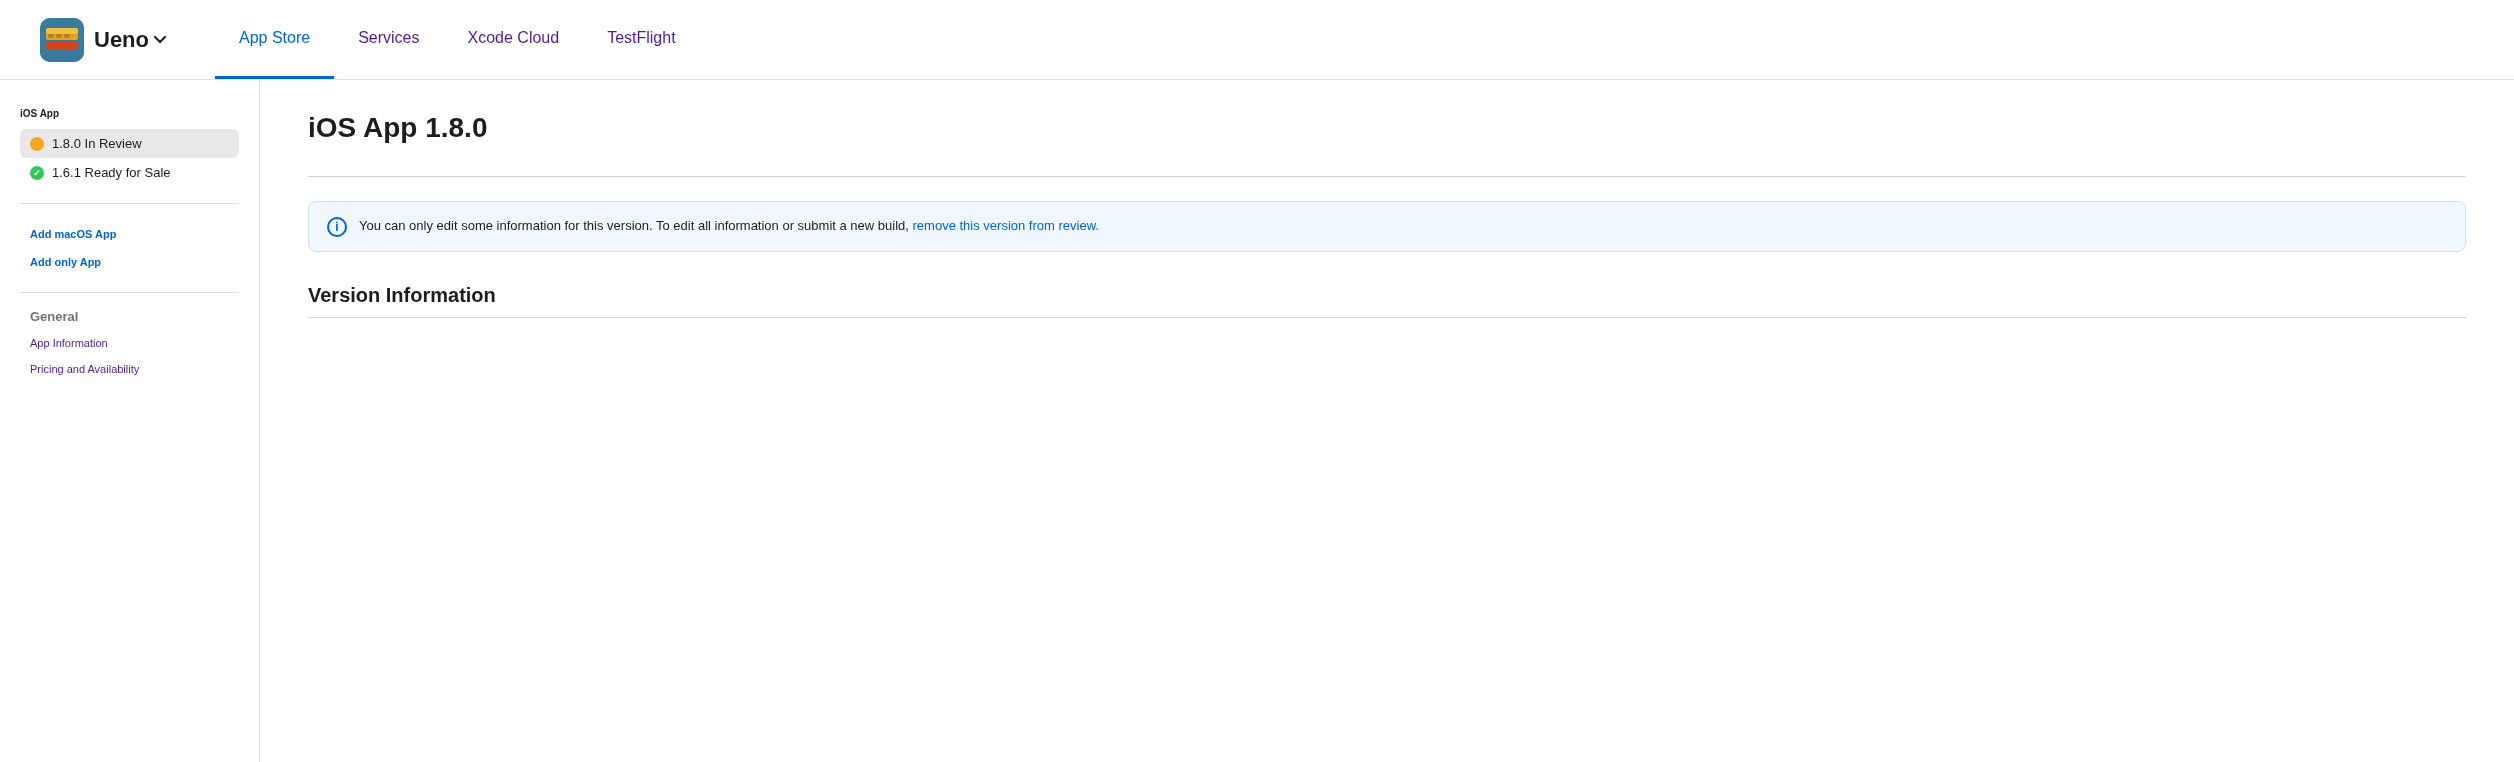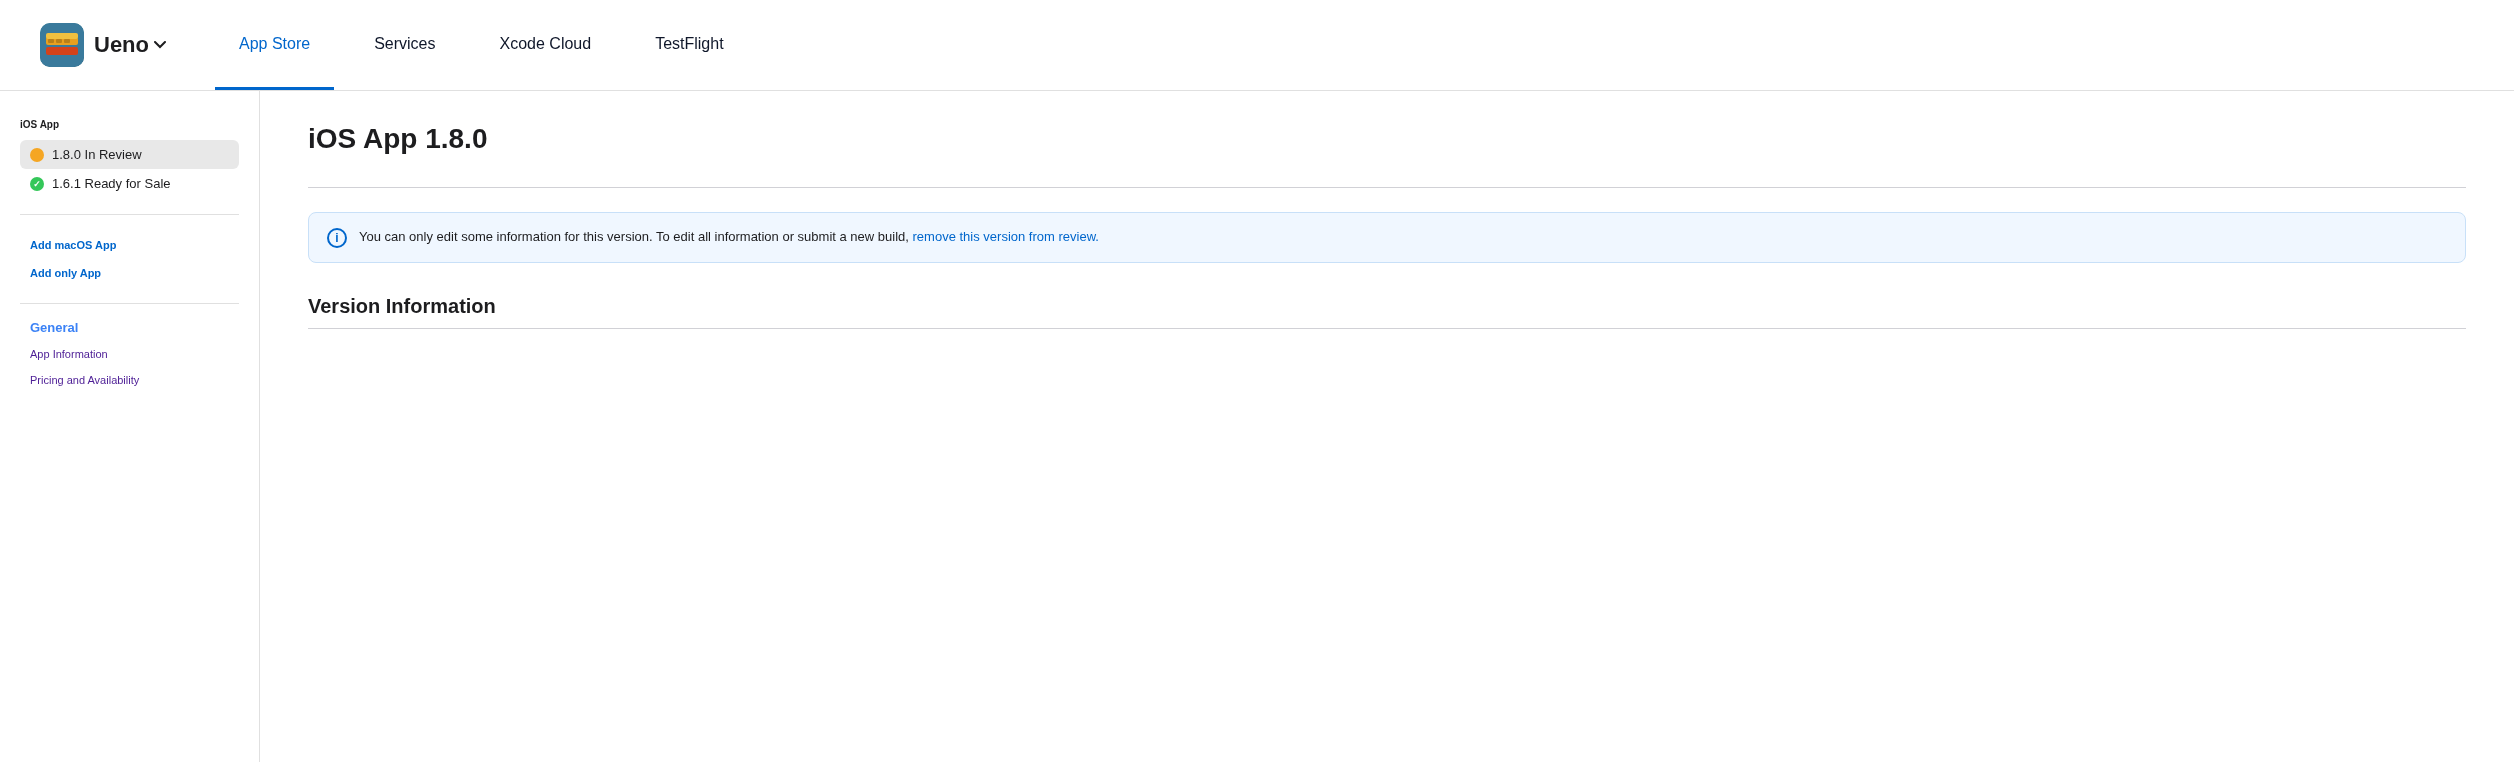--- a/index.html
+++ b/index.html
@@ -13,21 +13,21 @@
       background-color: #ffffff;
       color: #1d1d1f;
       font-size: 14px;
     }
 
     
     .header {
       display: flex;
       align-items: center;
       padding: 0 40px;
-      height: 91px;
+      height: 80px;
       border-bottom: 1px solid #e0e0e0;
       background: #ffffff;
     }
 
     .header-brand {
       display: flex;
       align-items: center;
       gap: 10px;
       margin-right: 48px;
     }
@@ -58,32 +58,32 @@
       height: 14px;
       display: inline-flex;
       align-items: center;
       justify-content: center;
       color: #1d1d1f;
     }
 
     .header-nav {
       display: flex;
       align-items: flex-start;
-      gap: 16px;
+      gap: 0;
       height: 100%;
     }
 
     .nav-tab {
       display: flex;
       align-items: center;
       height: 100%;
       padding: 0 24px;
       font-size: 16px;
       font-weight: 500;
-      color: #0f172a;
+      color: #4c1d95;
       text-decoration: none;
       cursor: pointer;
       position: relative;
       border-bottom: 3px solid transparent;
     }
 
     .nav-tab.active {
       color: #0066cc;
       border-bottom: 3px solid #0066cc;
     }
@@ -169,21 +169,21 @@
 
     .sidebar-divider {
       height: 1px;
       background: #e0e0e0;
       margin: 16px 0;
     }
 
     .sidebar-general-title {
       font-size: 13px;
       font-weight: 700;
-      color: #3b82f6;
+      color: #737373;
       padding: 0 10px;
       margin-bottom: 6px;
       margin-top: 12px;
     }
 
     .sidebar-general-item {
       display: block;
       padding: 7px 10px;
       font-size: 11px;
       color: #4c1d95;

